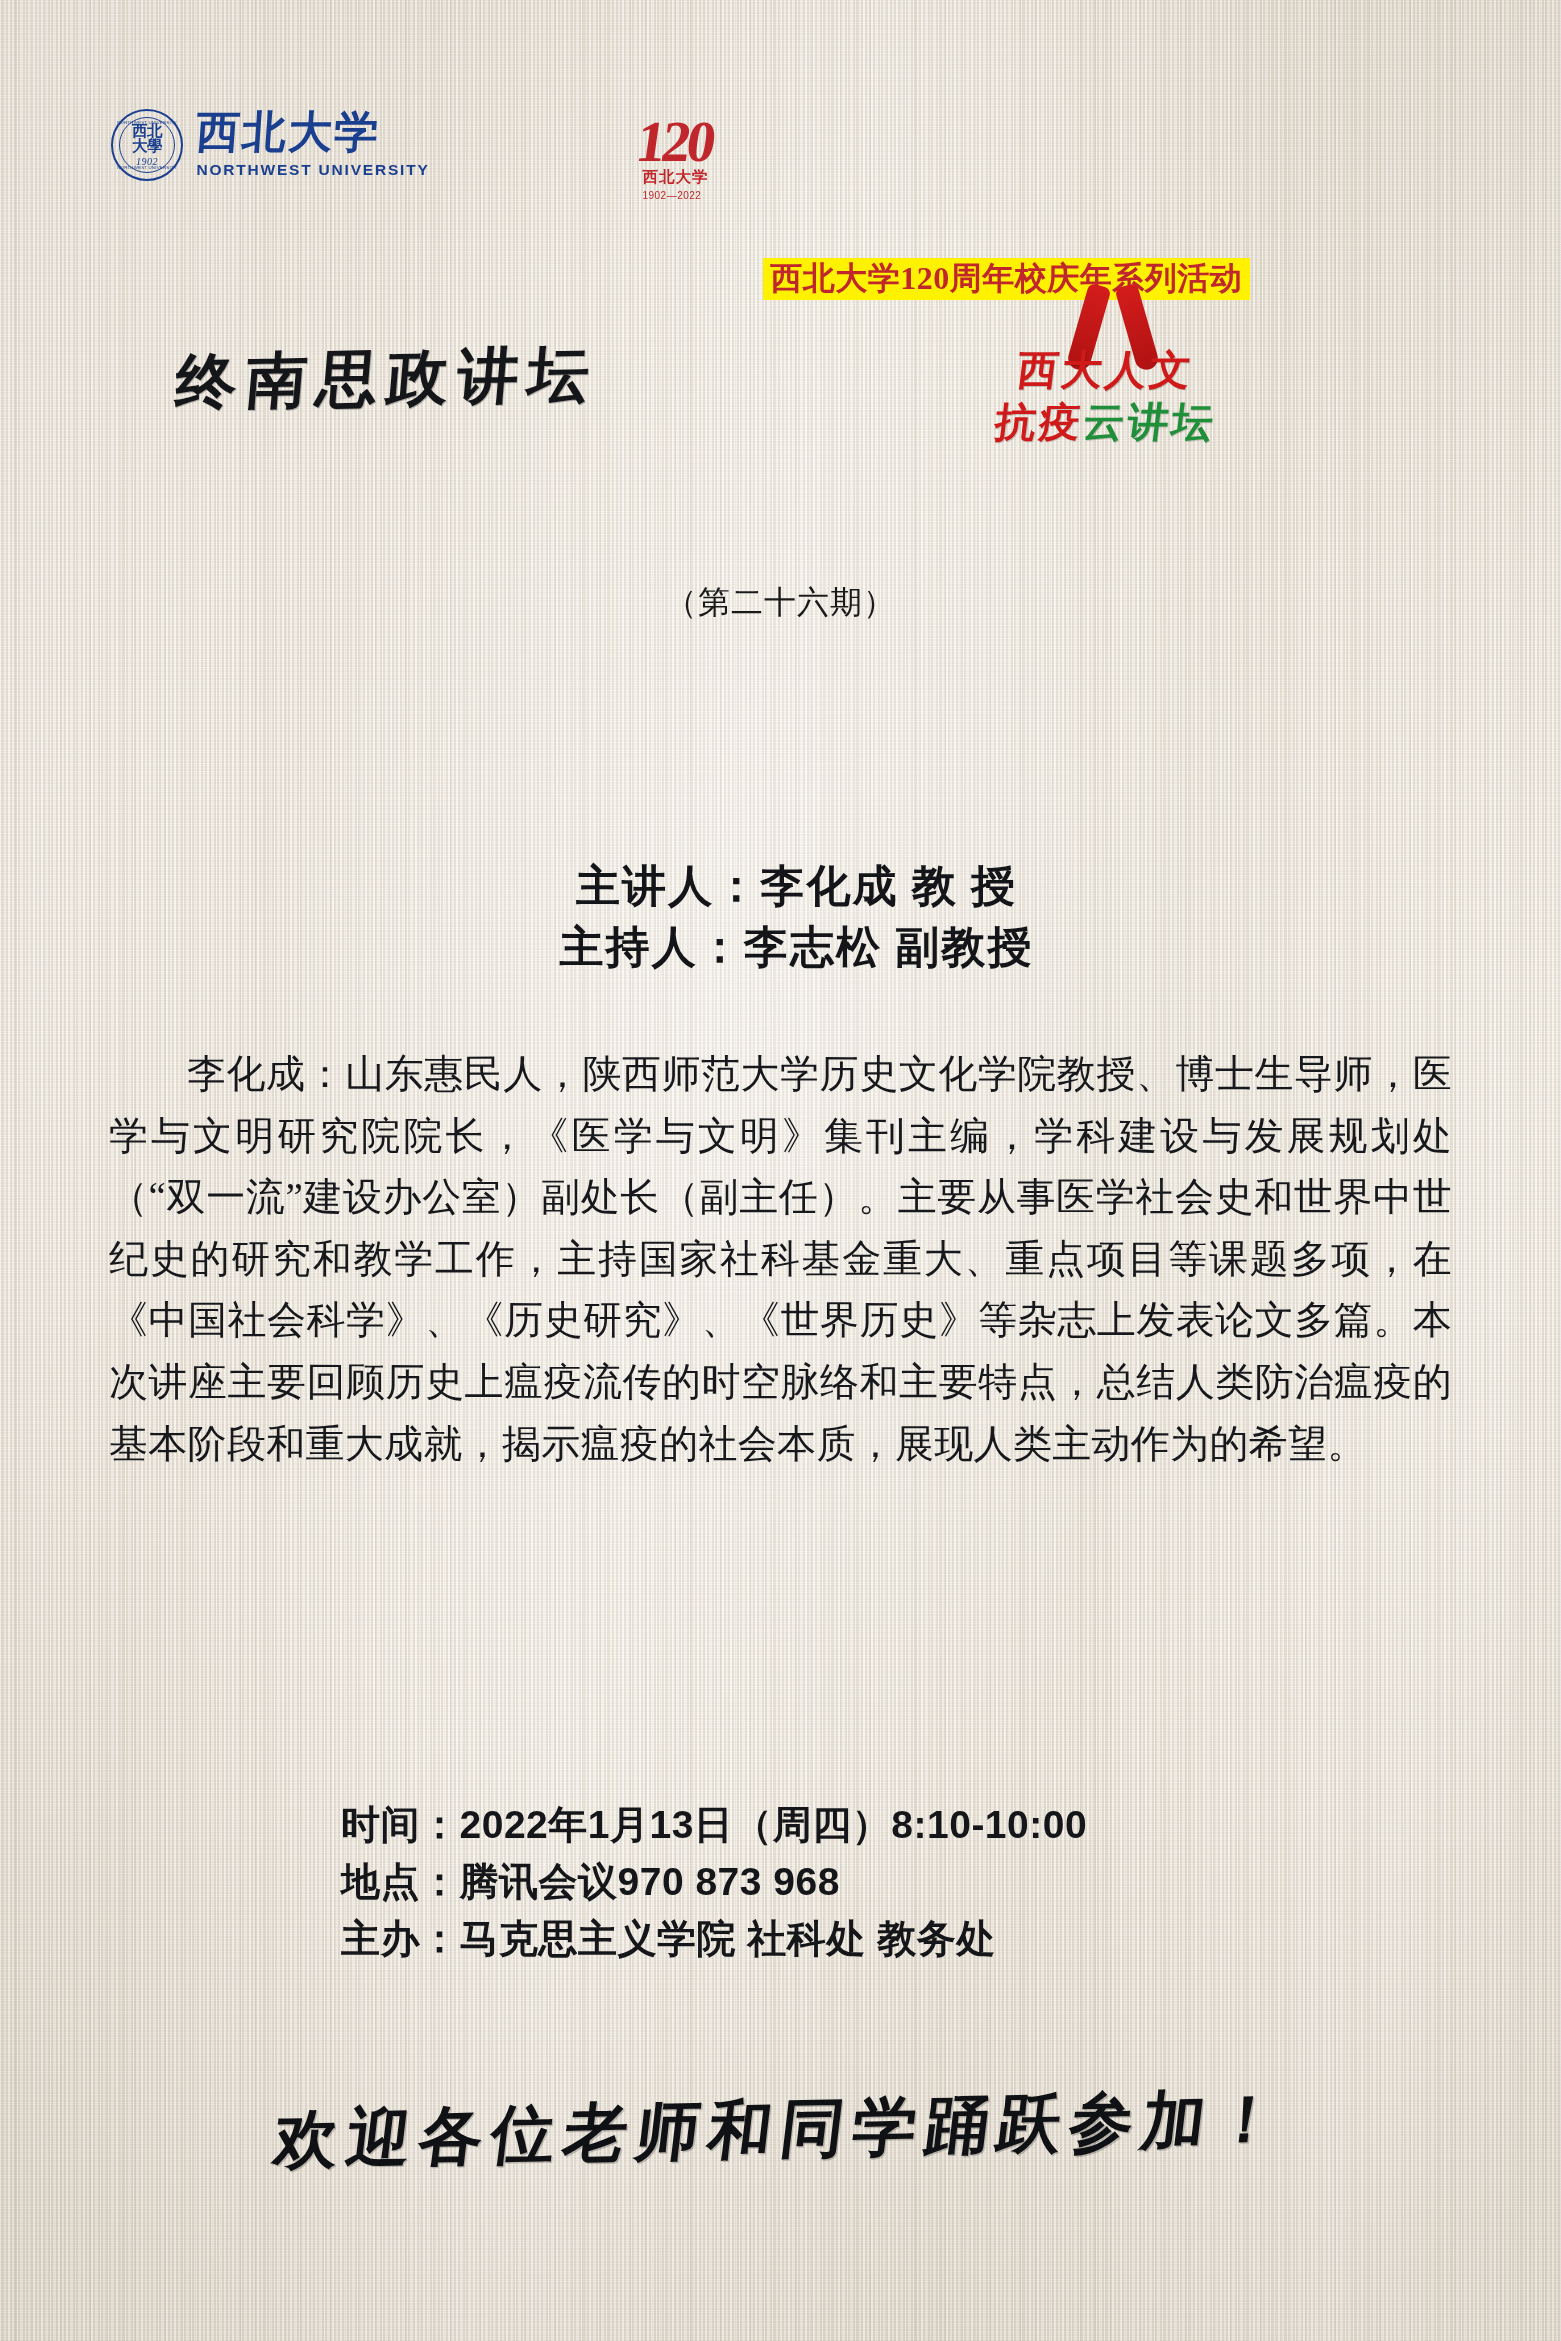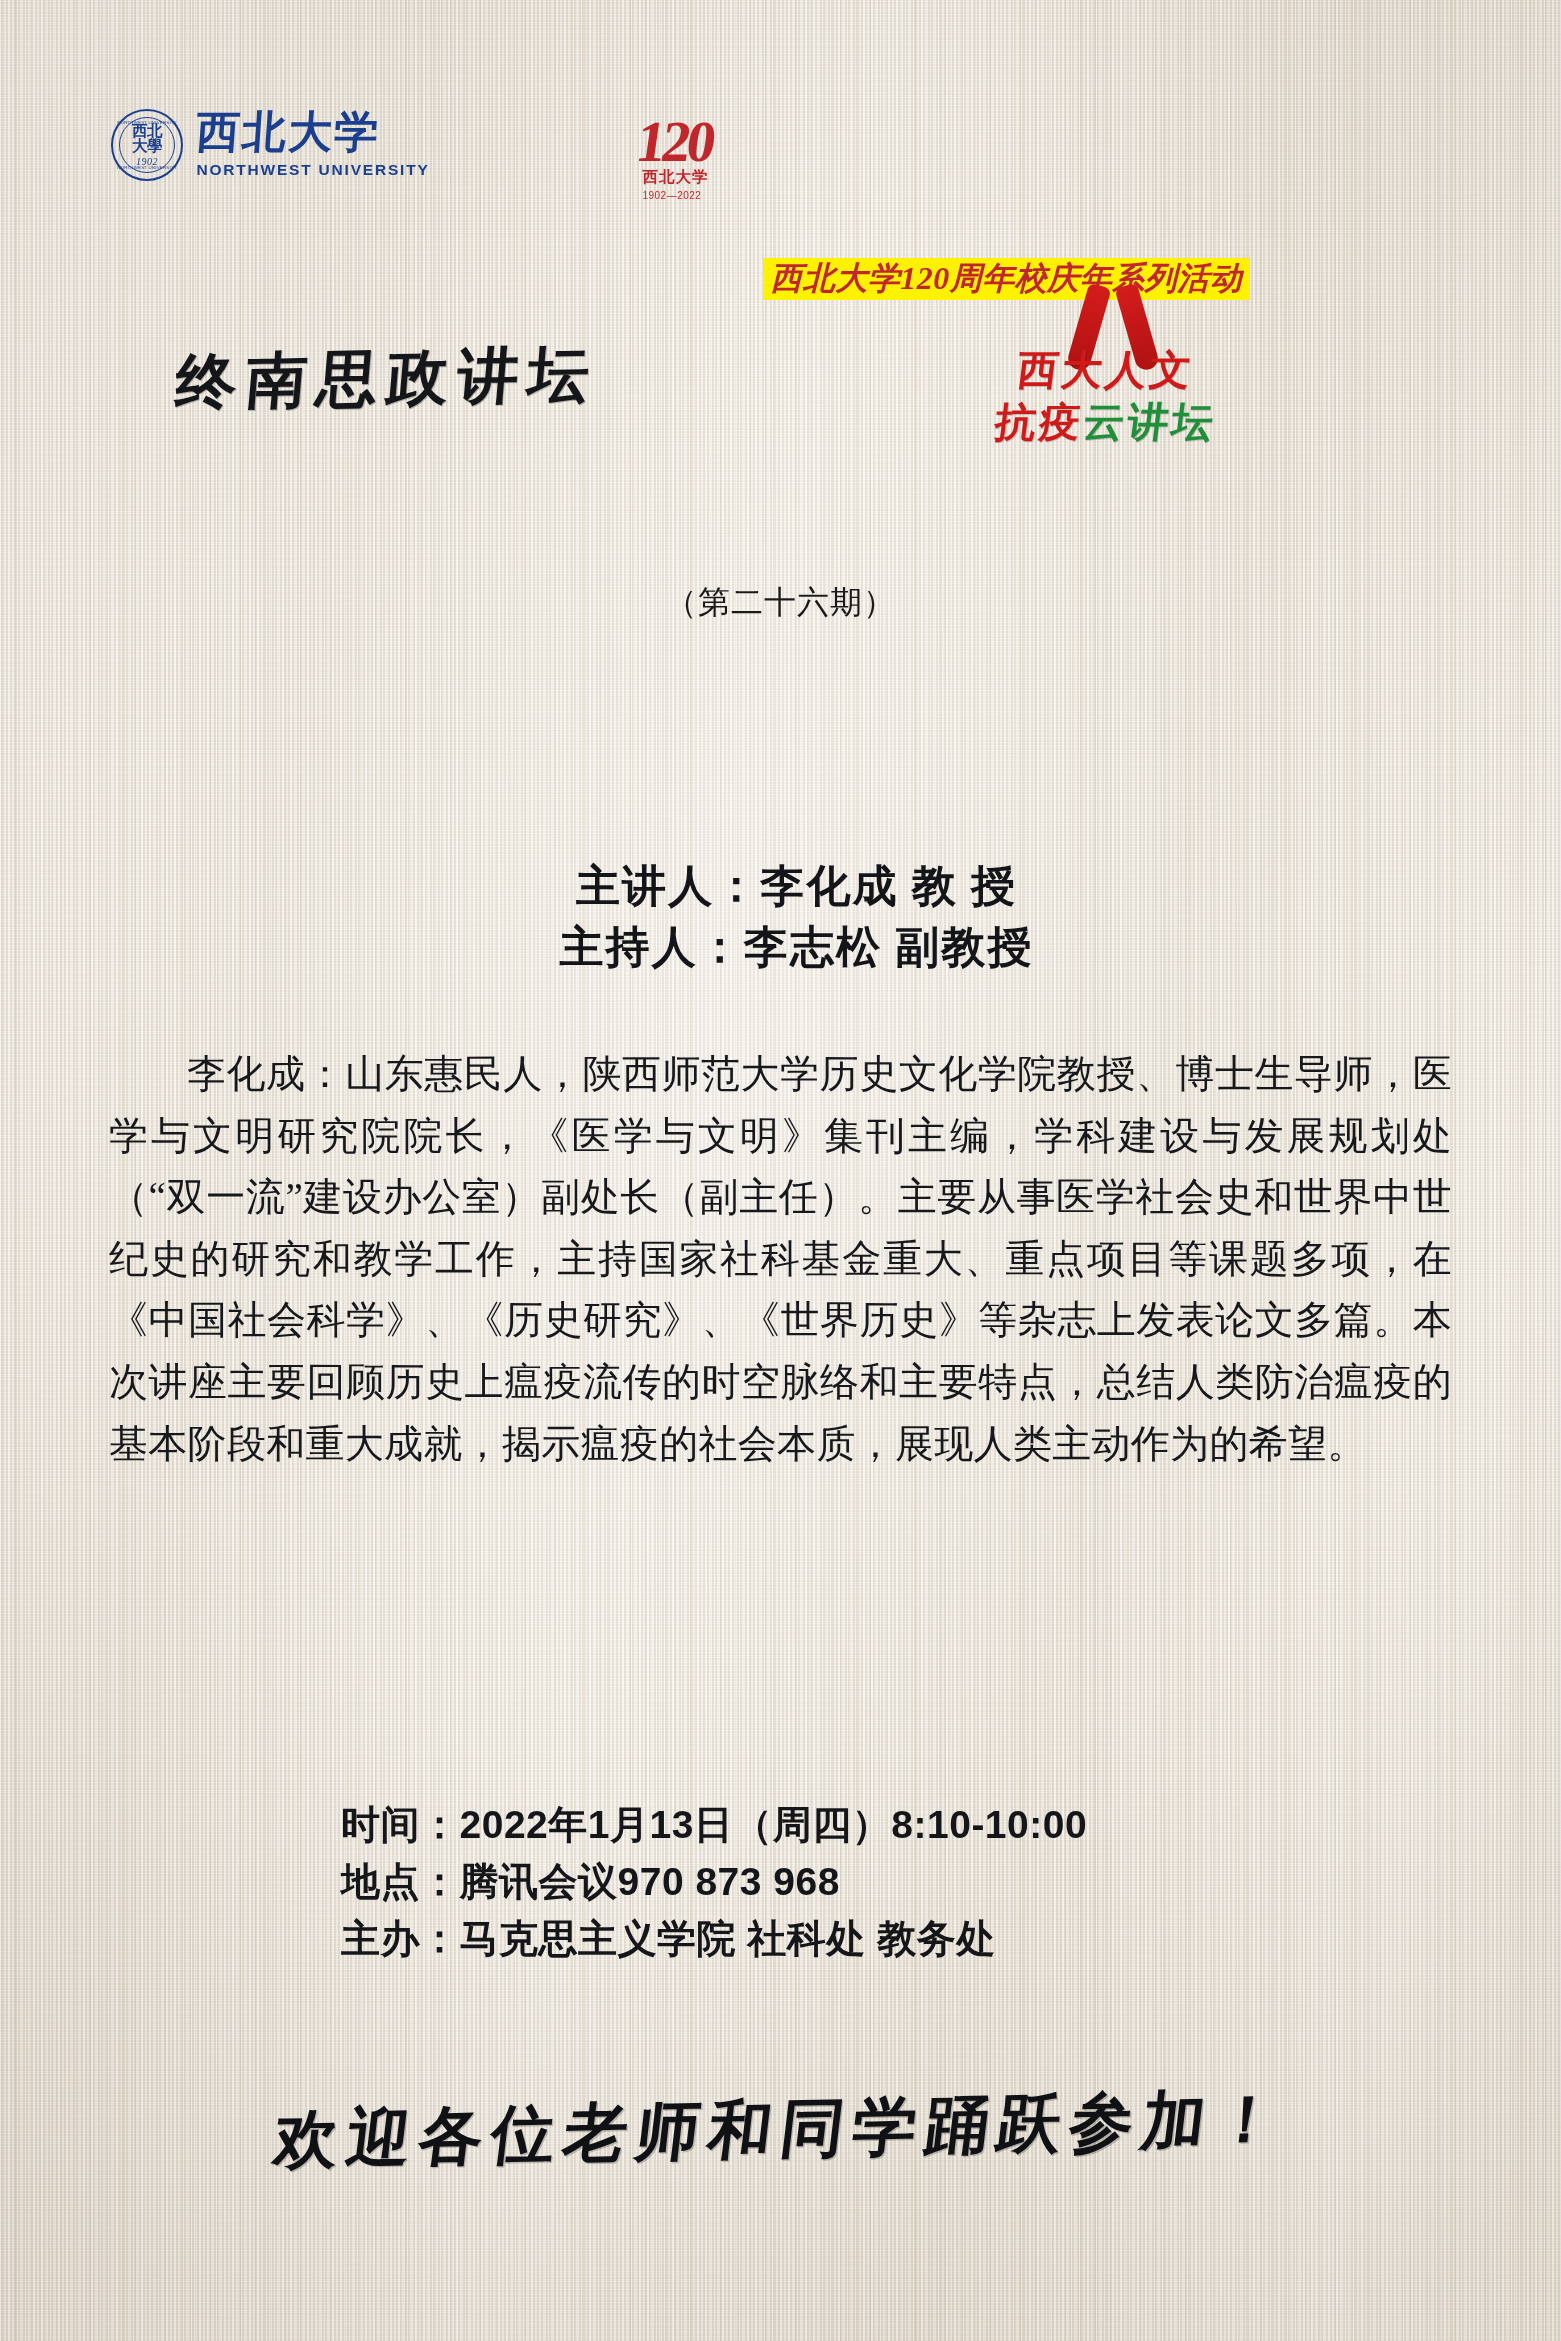--- a/index.html
+++ b/index.html
@@ -200,21 +200,20 @@
   .anniv-banner {
     position: absolute;
     left: 763px;
     top: 149px;
     height: 42px;
     background: #fff200;
     display: flex;
     align-items: center;
     padding: 0 8.3px 0 7.2px;
     box-sizing: border-box;
-    font-style: italic;
   }
   .anniv-banner span {
     font-family: "Liberation Serif", serif;
     font-size: 32px;
     font-weight: bold;
     color: #c0272d;
     letter-spacing: 0.5px;
     white-space: nowrap;
   }
 

